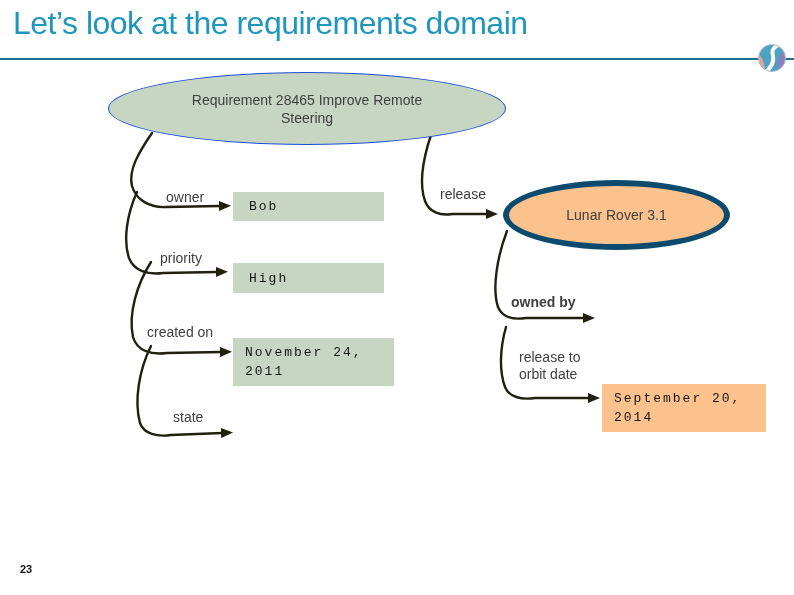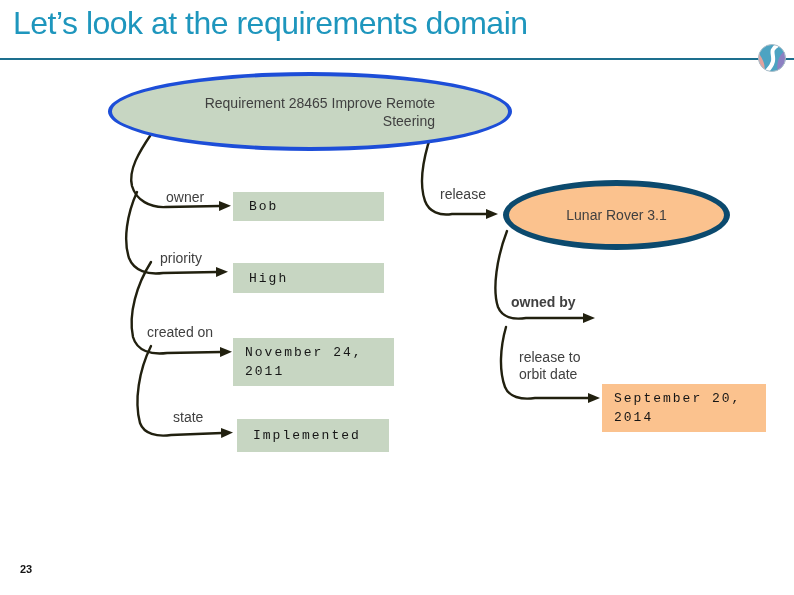--- a/index.html
+++ b/index.html
@@ -26,21 +26,21 @@
     fill:none; stroke:var(--connector-color,#21200f);
     stroke-width:2.4; stroke-linecap:round;
   }
   .arrowhead { fill:var(--connector-color,#21200f); }
   .ellipse {
     position:absolute; border-radius:50%;
     display:flex; align-items:center; justify-content:center;
     text-align:center; font-size:14px; line-height:18px;
     color:var(--label-color,#404040);
   }
-  .ellipse.green { background:var(--green-fill,#c7d6c2); border:4px solid #1d4ed8;text-align:right; }
+  .ellipse.green { background:var(--green-fill,#c7d6c2); border:1px solid #1d4ed8; }
   .ellipse.orange { background:var(--orange-fill,#fbc28e); border:6px solid #0c4a6e; }
   .lbl {
     position:absolute; font-size:14px; line-height:17px;
     color:var(--label-color,#404040);
   }
   .vbox {
     position:absolute;
     font-family:"Liberation Mono","DejaVu Sans Mono", monospace;
     font-size:13px; letter-spacing:2px; line-height:19px;
     color:var(--value-color,#161616);
@@ -95,21 +95,20 @@
   <div class="lbl" style="left:166px; top:189px;">owner</div>
   <div class="vbox green single" style="left:233px; top:192px; width:135px; height:29px;">Bob</div>
 
   <div class="lbl" style="left:160px; top:250px;">priority</div>
   <div class="vbox green single" style="left:233px; top:263px; width:135px; height:30px;">High</div>
 
   <div class="lbl" style="left:147px; top:324px;">created on</div>
   <div class="vbox green multi" style="left:233px; top:338px; width:129px; height:43px;">November 24, 2011</div>
 
   <div class="lbl" style="left:173px; top:409px;">state</div>
-  <div class="vbox green single" style="left:237px; top:419px; width:136px; height:33px;">Implemented</div>
 
   <div class="lbl" style="left:440px; top:186px;">release</div>
   <div class="ellipse orange" style="left:503px; top:180px; width:215px; height:58px;">
     <span>Lunar Rover 3.1</span>
   </div>
 
   <div class="lbl" style="left:511px; top:294px;font-weight:bold;">owned by</div>
 
   <div class="lbl" style="left:519px; top:349px; width:80px;">release to orbit date</div>
   <div class="vbox orange multi" style="left:602px; top:384px; width:132px; height:43px;">September 20, 2014</div>

